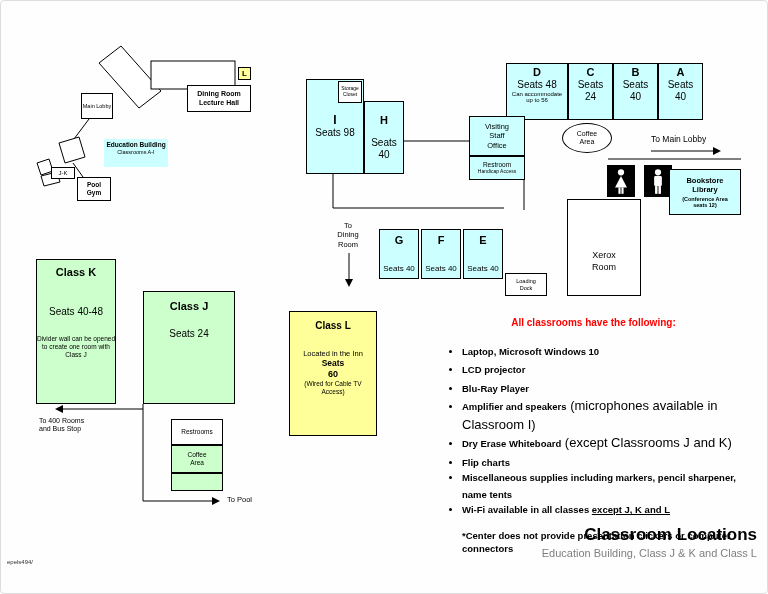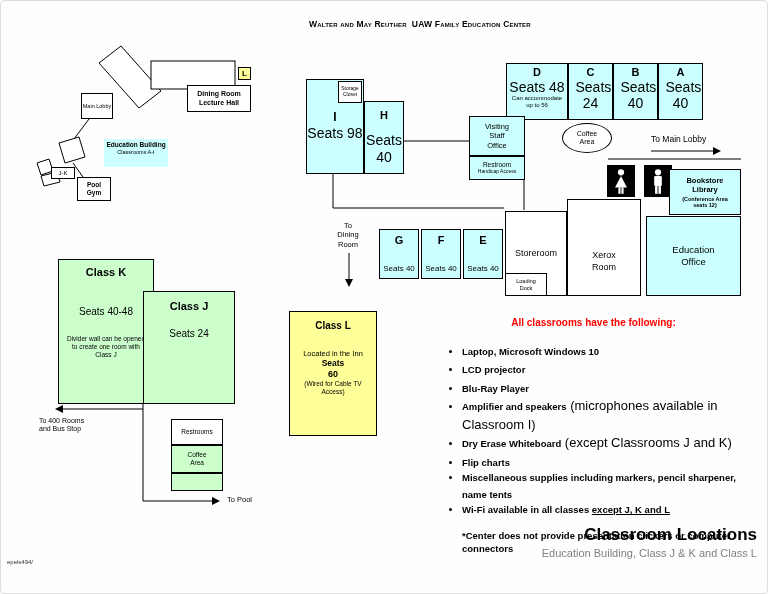--- a/index.html
+++ b/index.html
@@ -12,21 +12,21 @@
   .room{position:absolute;border:1px solid #000;box-sizing:border-box;text-align:center;
     display:flex;flex-direction:column;align-items:center;}
   .cc{justify-content:center;}
   .sb{justify-content:space-between;padding:4px 0;}
   .cyan{background:#ccffff;}
   .green{background:#ccffcc;}
   .yellow{background:#ffff99;}
   .white{background:#ffffff;}
   .rletter{font-weight:700;font-size:11px;line-height:1.15;}
   .rletter.big{font-size:12px;}
-  .rseats{font-size:14px;line-height:1.2;}
+  .rseats{font-size:10px;line-height:1.2;}
   .rnote{font-size:6px;line-height:1.1;width:52px;}
   .narrow{width:30px;}
   .t5{font-size:5px;line-height:1.15;}
   .t55{font-size:5.5px;line-height:1.15;}
   .t65{font-size:6.5px;line-height:1.2;}
   .t7{font-size:7px;line-height:1.2;}
   .t75{font-size:7.5px;line-height:1.25;}
   .t85{font-size:8.5px;line-height:1.25;}
   .t9{font-size:9px;line-height:1.25;}
   .b{font-weight:700;}
@@ -72,21 +72,20 @@
     <line x1="650" y1="150" x2="712" y2="150" stroke="#000" stroke-width="1"></line>
     <polygon points="712,146 720,150 712,154" fill="#000"></polygon>
     <line x1="348" y1="252" x2="348" y2="278" stroke="#000" stroke-width="1"></line>
     <polygon points="344,278 352,278 348,286" fill="#000"></polygon>
     <line x1="142" y1="408" x2="62" y2="408" stroke="#000" stroke-width="1"></line>
     <polygon points="62,404 54,408 62,412" fill="#000"></polygon>
     <polyline points="142,403 142,500 211,500" fill="none" stroke="#000" stroke-width="1"></polyline>
     <polygon points="211,496 219,500 211,504" fill="#000"></polygon>
   </svg>
 
-  <div class="title">Walter and May Reuther  UAW Family Education Center</div>
 
   <div class="abs white ctr" style="left:80px;top:92px;width:32px;height:26px;border:1px solid #000;box-sizing:border-box;overflow:hidden;"><span class="t55">Main Lobby</span></div>
   <div class="abs white ctr b" style="left:186px;top:84px;width:64px;height:27px;border:1px solid #000;box-sizing:border-box;display:flex;align-items:center;justify-content:center;">
       <span class="t7" style="width:58px;">Dining Room Lecture Hall</span>
     </div>
   <div class="abs yellow ctr b" style="left:237px;top:66px;width:13px;height:13px;border:1px solid #000;box-sizing:border-box;font-size:8px;line-height:11px;">L</div>
   <div class="abs cyan ctr" style="left:103px;top:138px;width:64px;height:28px;box-sizing:border-box;padding-top:2px;">
     <div class="t65 b">Education Building</div>
     <div class="t55">Classrooms A-I</div>
   </div>
@@ -169,35 +168,29 @@
   </div>
   <div class="room cyan sb" style="left:420px;top:228px;width:40px;height:50px;">
     <div class="rletter">F</div>
     <div class="rseats" style="font-size:8px;">Seats 40</div>
   </div>
   <div class="room cyan sb" style="left:462px;top:228px;width:40px;height:50px;">
     <div class="rletter">E</div>
     <div class="rseats" style="font-size:8px;">Seats 40</div>
   </div>
 
-  <div class="room white cc" style="left:504px;top:210px;width:62px;height:85px;">
-    <span class="t9">Storeroom</span>
-  </div>
   <div class="abs white ctr" style="left:504px;top:272px;width:42px;height:23px;border:1px solid #000;box-sizing:border-box;display:flex;align-items:center;justify-content:center;">
       <span class="t55" style="width:30px;">Loading Dock</span>
     </div>
 
   <div class="room white cc" style="left:566px;top:198px;width:74px;height:97px;">
     <span class="t9 ctr" style="width:40px;margin-top:28px;">Xerox Room</span>
   </div>
-  <div class="room cyan cc" style="left:645px;top:215px;width:95px;height:80px;">
-    <span class="ctr" style="width:60px;font-size:9.5px;line-height:1.3;">Education Office</span>
-  </div>
-
-  <div class="room green" style="left:57px;top:258px;width:96px;height:145px;">
+
+  <div class="room green" style="left:35px;top:258px;width:80px;height:145px;">
     <div class="b" style="font-size:11px;margin-top:6px;">Class K</div>
     <div style="font-size:10px;margin-top:28px;">Seats 40-48</div>
     <div class="t65 ctr" style="width:80px;margin-top:18px;">Divider wall can be opened to create one room with Class J</div>
   </div>
   <div class="room green" style="left:142px;top:290px;width:92px;height:113px;">
     <div class="b" style="font-size:11px;margin-top:8px;">Class J</div>
     <div style="font-size:10px;margin-top:16px;">Seats 24</div>
   </div>
 
   <div class="abs t7" style="left:38px;top:416px;width:52px;">To 400 Rooms and Bus Stop</div>

